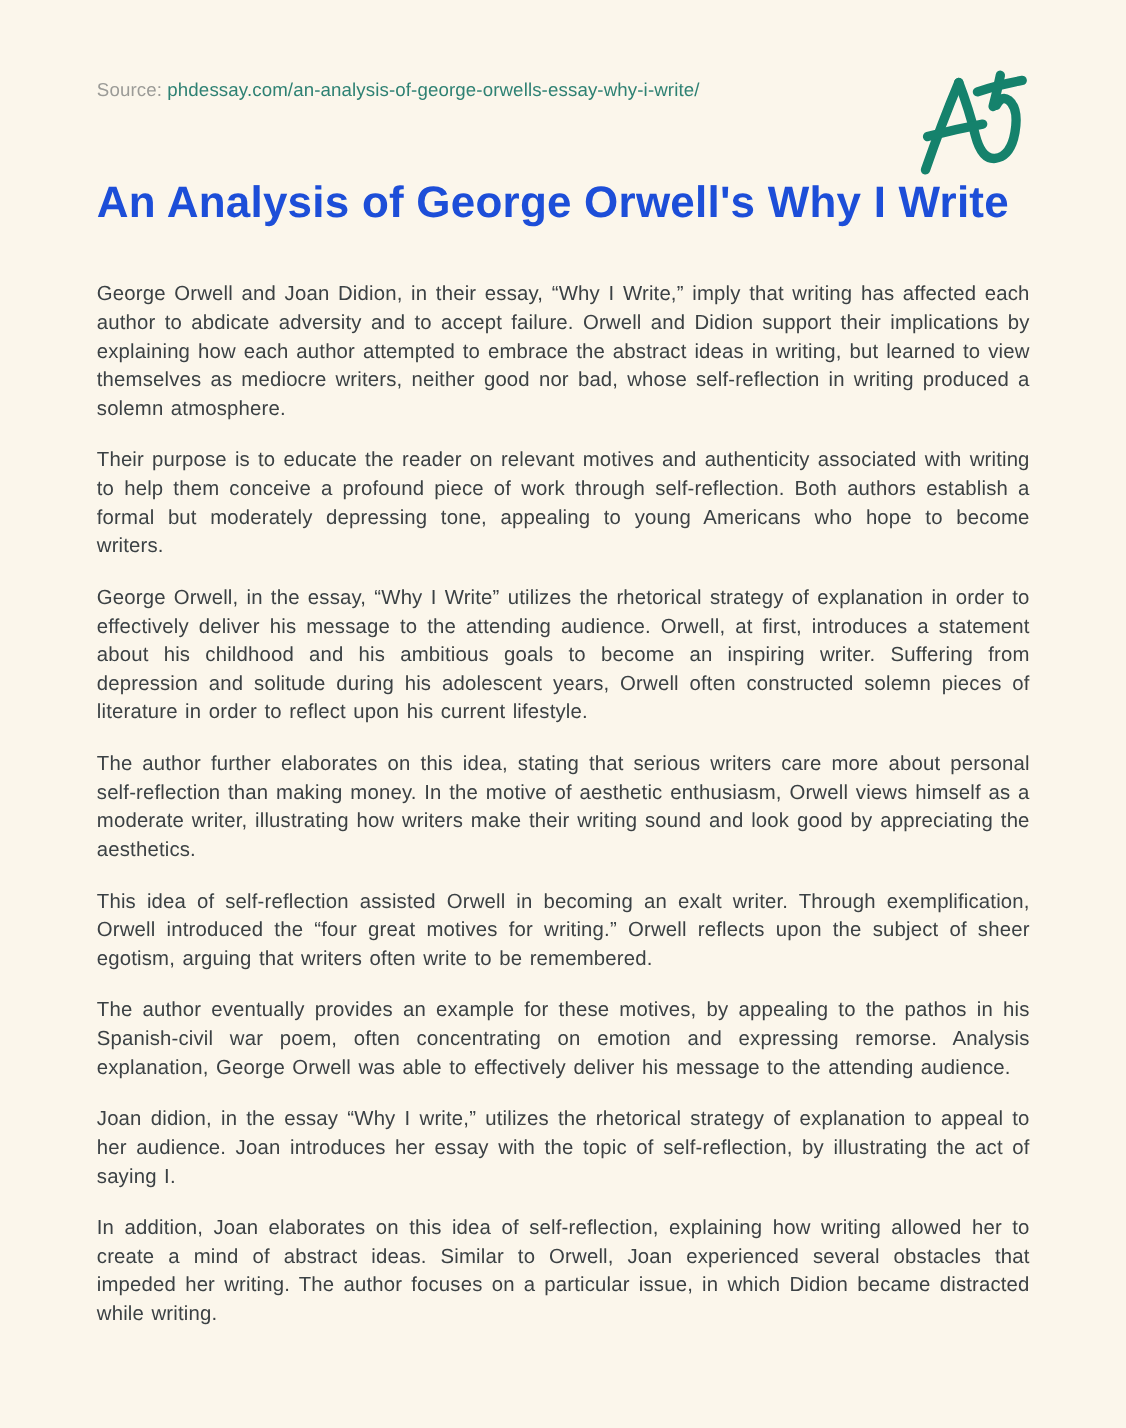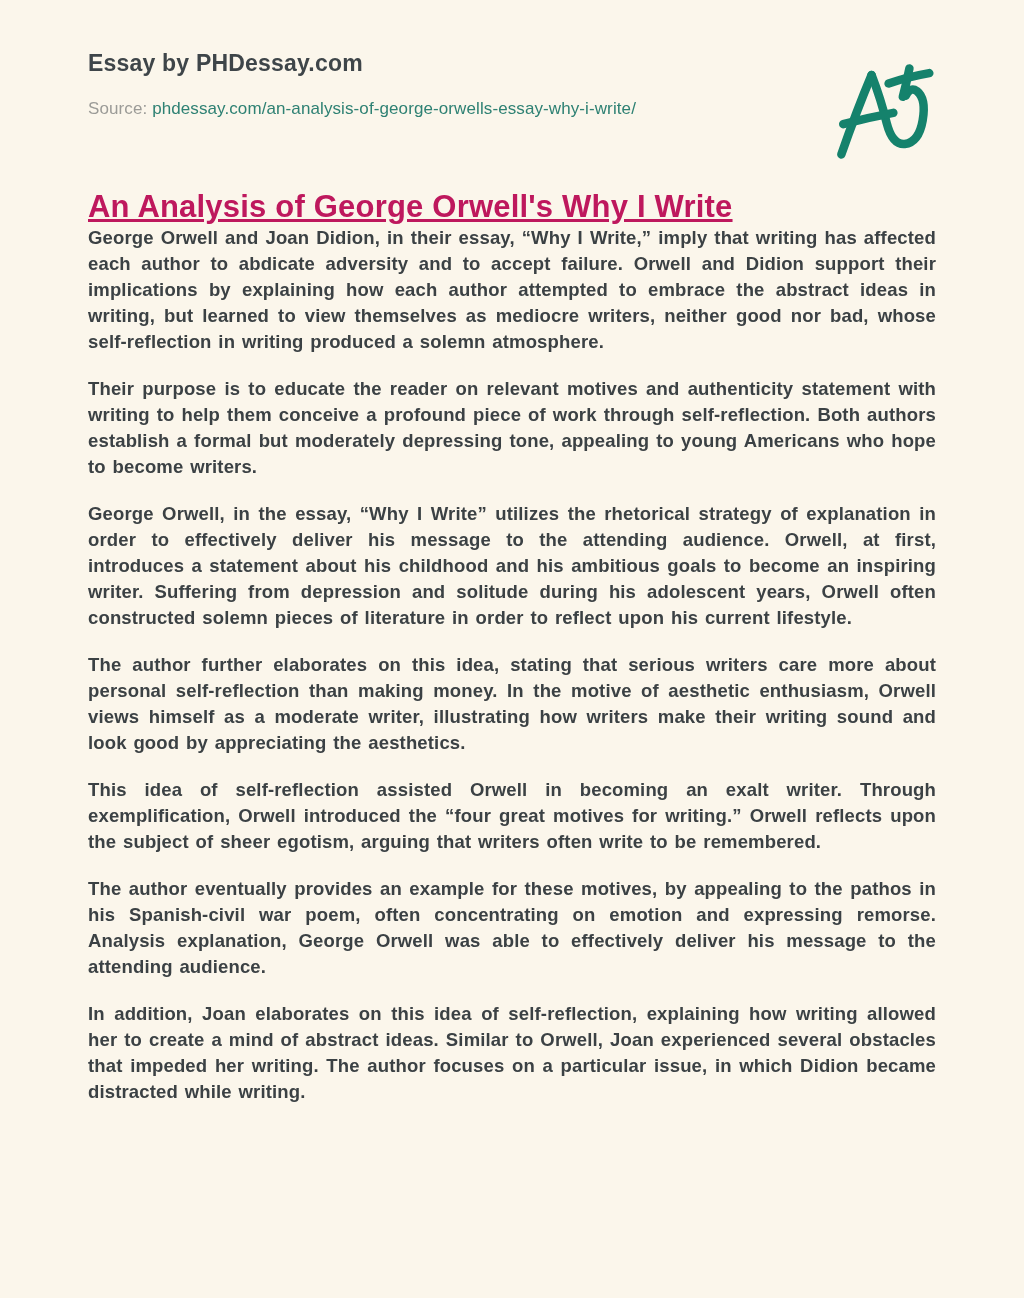--- a/index.html
+++ b/index.html
@@ -41,48 +41,46 @@
   .logo {
     position: absolute;
     top: 52px;
     right: 90px;
     width: 104px;
     height: 116px;
   }
   .logo svg { width: 100%; height: 100%; }
   .title {
     margin: 70px 0 0 0;
-    font-size: 31px;
+    font-size: 40px;
     font-weight: 700;
-    color: #be185d;
+    color: #1d4ed8;
     letter-spacing: 0.2px;
-    text-decoration: underline;
   }
   .body-copy {
-    font-weight: bold;
+    margin-top: 47px;
   }
   .body-copy p {
     margin: 0 0 21px 0;
     font-size: 18.5px;
     line-height: 26px;
     color: #3B4144;
     text-align: justify;
     letter-spacing: 0.15px;
     word-spacing: 1.5px;
     -webkit-hyphens: none;
     hyphens: none;
   }
 </style>
 </head>
 <body>
 
 <div class="page">
 
   <div class="header">
-    <h2 class="byline">Essay by PHDessay.com</h2>
 
     <div class="source-line">
       <span class="source-label">Source:</span>
       <a class="source-link">phdessay.com/an-analysis-of-george-orwells-essay-why-i-write/</a>
     </div>
 
     <div class="logo">
       <svg viewBox="0 0 110 118" fill="none" xmlns="http://www.w3.org/2000/svg">
         <g stroke="#15826C" stroke-width="9" stroke-linecap="round" fill="none">
 
@@ -97,21 +95,22 @@
           <path d="M 62 31 Q 82 24 105 20"></path>
         </g>
       </svg>
     </div>
   </div>
 
   <h1 class="title">An Analysis of George Orwell's Why I Write</h1>
 
   <div class="body-copy">
     <p>George Orwell and Joan Didion, in their essay, “Why I Write,” imply that writing has affected each author to abdicate adversity and to accept failure. Orwell and Didion support their implications by explaining how each author attempted to embrace the abstract ideas in writing, but learned to view themselves as mediocre writers, neither good nor bad, whose self-reflection in writing produced a solemn atmosphere.</p>
-    <p>Their purpose is to educate the reader on relevant motives and authenticity statement with writing to help them conceive a profound piece of work through self-reflection. Both authors establish a formal but moderately depressing tone, appealing to young Americans who hope to become writers.</p>
+    <p>Their purpose is to educate the reader on relevant motives and authenticity associated with writing to help them conceive a profound piece of work through self-reflection. Both authors establish a formal but moderately depressing tone, appealing to young Americans who hope to become writers.</p>
     <p>George Orwell, in the essay, “Why I Write” utilizes the rhetorical strategy of explanation in order to effectively deliver his message to the attending audience. Orwell, at first, introduces a statement about his childhood and his ambitious goals to become an inspiring writer. Suffering from depression and solitude during his adolescent years, Orwell often constructed solemn pieces of literature in order to reflect upon his current lifestyle.</p>
     <p>The author further elaborates on this idea, stating that serious writers care more about personal self-reflection than making money. In the motive of aesthetic enthusiasm, Orwell views himself as a moderate writer, illustrating how writers make their writing sound and look good by appreciating the aesthetics.</p>
     <p>This idea of self-reflection assisted Orwell in becoming an exalt writer. Through exemplification, Orwell introduced the “four great motives for writing.” Orwell reflects upon the subject of sheer egotism, arguing that writers often write to be remembered.</p>
     <p>The author eventually provides an example for these motives, by appealing to the pathos in his Spanish-civil war poem, often concentrating on emotion and expressing remorse. Analysis explanation, George Orwell was able to effectively deliver his message to the attending audience.</p>
+    <p>Joan didion, in the essay “Why I write,” utilizes the rhetorical strategy of explanation to appeal to her audience. Joan introduces her essay with the topic of self-reflection, by illustrating the act of saying I.</p>
     <p>In addition, Joan elaborates on this idea of self-reflection, explaining how writing allowed her to create a mind of abstract ideas. Similar to Orwell, Joan experienced several obstacles that impeded her writing. The author focuses on a particular issue, in which Didion became distracted while writing.</p>
   </div>
 
 </div>
 
 </body></html>

